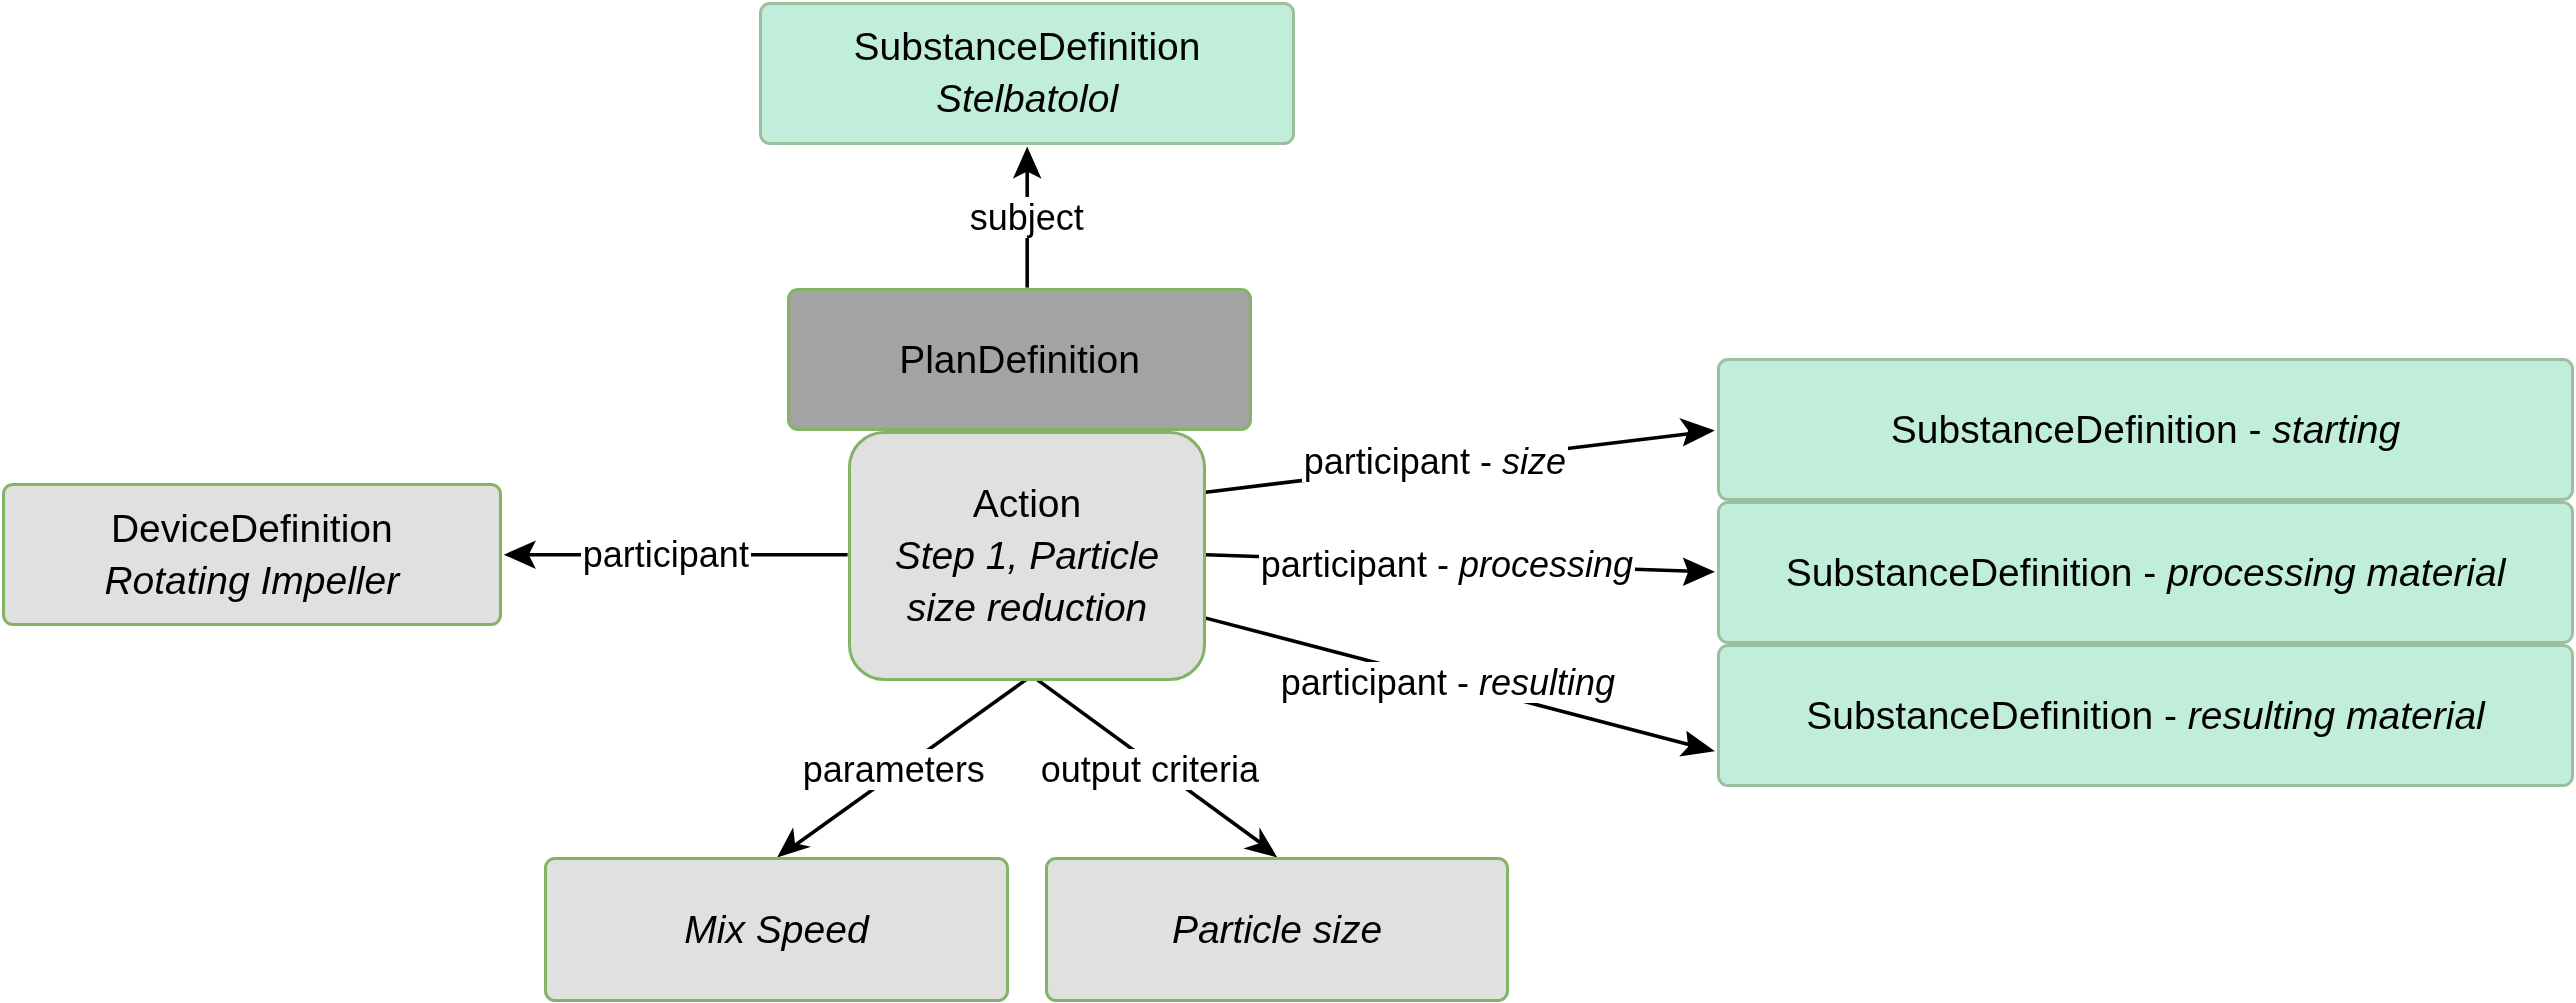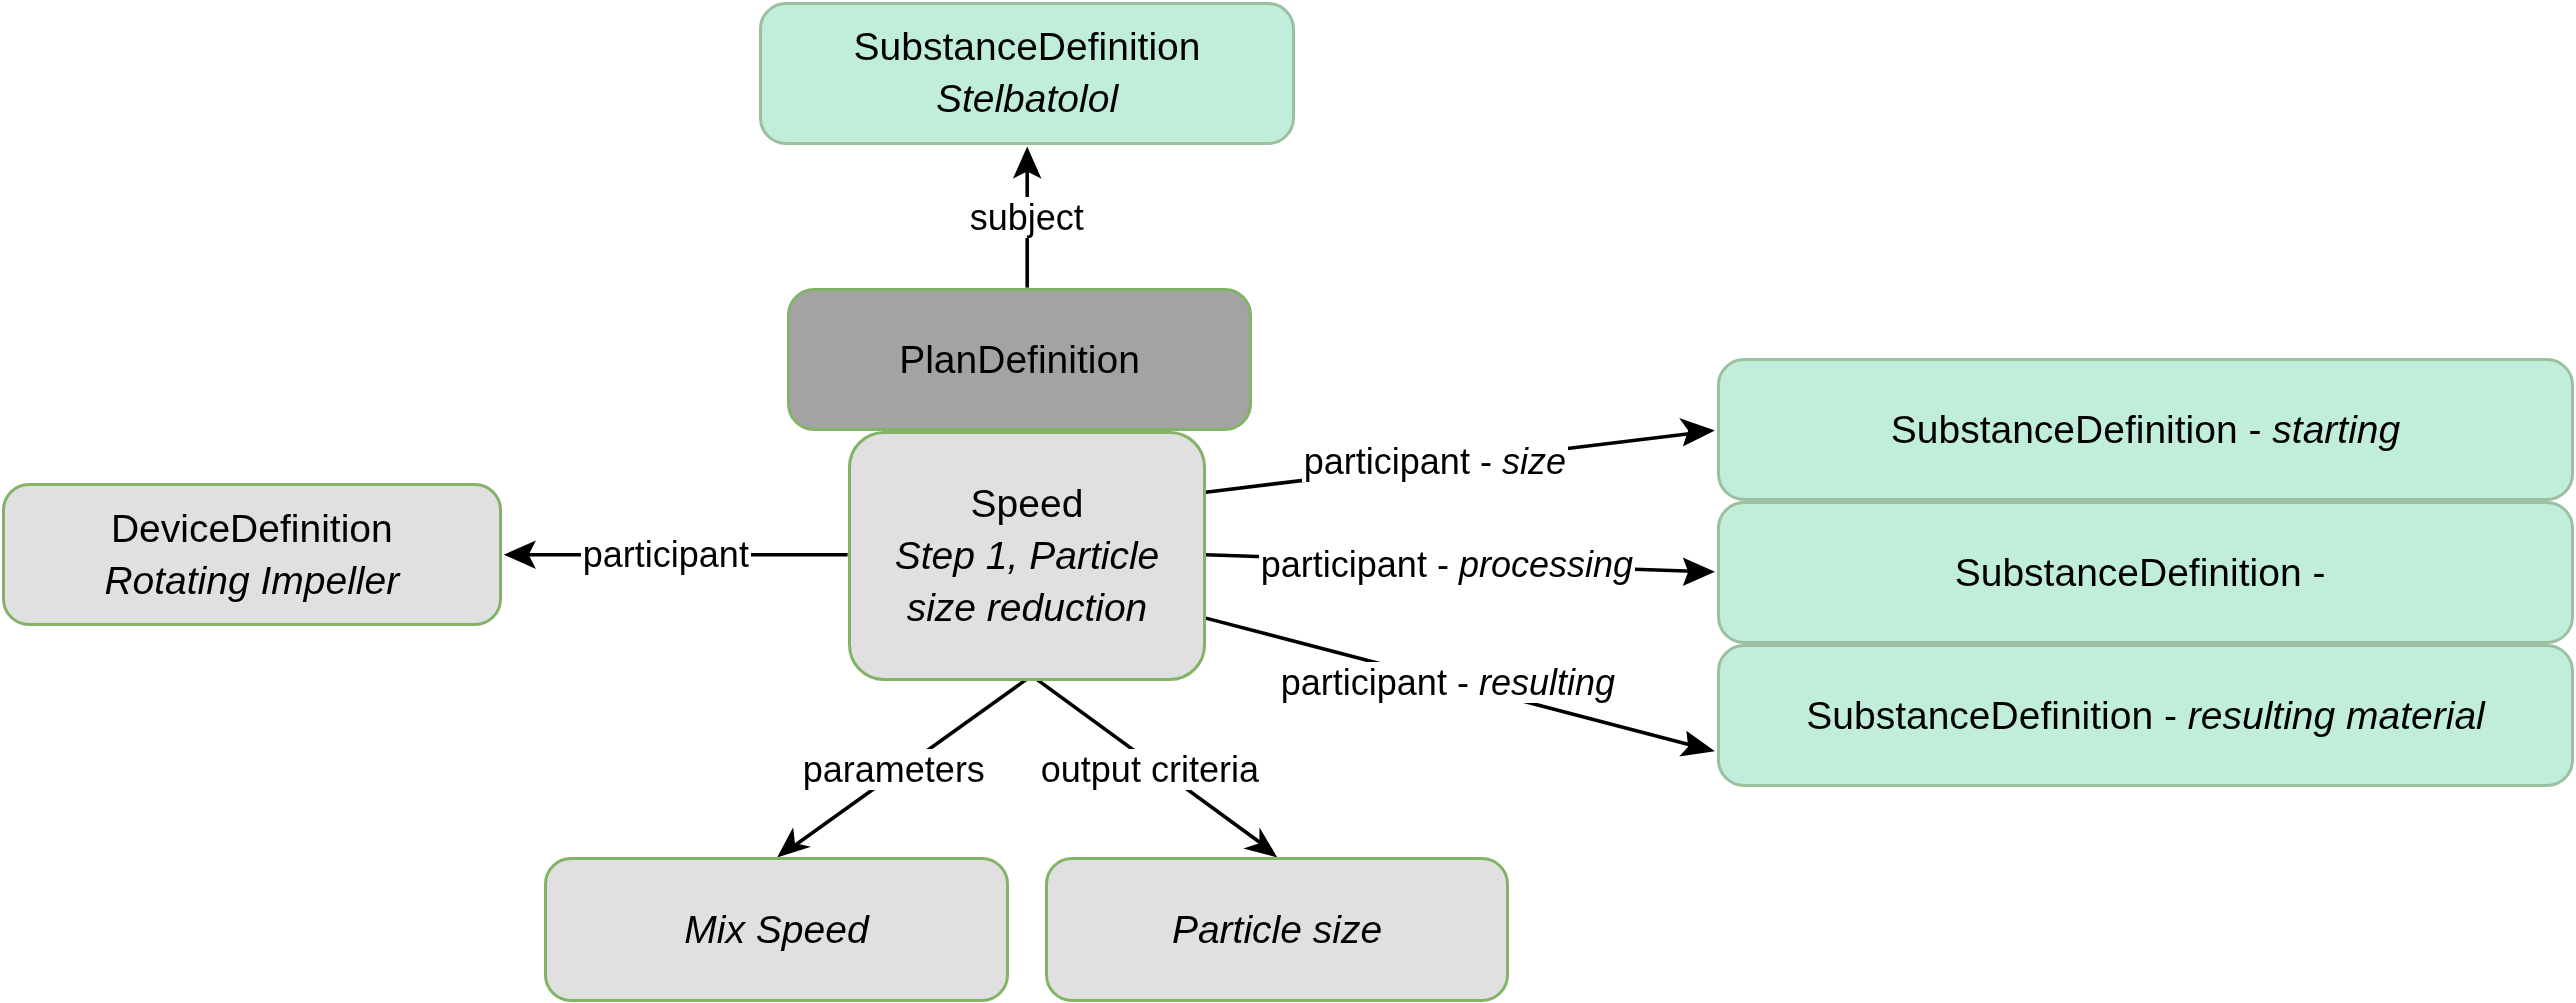--- a/index.html
+++ b/index.html
@@ -1,19 +1,19 @@
 <!DOCTYPE html>
 <html style="font-size:14.3px"><head>
 <meta charset="utf-8">
 <style>
   html, body { margin:0; padding:0; background:#ffffff; }
   body { width:2576px; height:1004px; position:relative; overflow:hidden;
          font-family:"Liberation Sans", sans-serif; color:#000; }
   svg.edges { position:absolute; left:0; top:0; width:2576px; height:1004px; }
-  .node { position:absolute; box-sizing:border-box; border:3.6px solid #82b366; border-radius:27px;
+  .node { position:absolute; box-sizing:border-box; border:3.6px solid #82b366; border-radius:11px;
           display:flex; flex-direction:column; align-items:center; justify-content:center;
           text-align:center; font-size:39px; line-height:52px; }
   .node.gray { background:#e0e0e0; }
   .node.darkgray { background:#a3a3a3;text-align:center; }
   .node.mint { background:#c0eedb; border-color:#9cbfa0; }
   .it { font-style:italic; }
   .lbl { position:absolute; background:#fff; font-size:36px; line-height:41px; white-space:nowrap; padding:0 1.8px; }
 </style>
 </head>
 <body>
@@ -52,37 +52,38 @@
 <div class="node mint" style="left:759px;top:1.8px;width:536px;height:143px;">
   <div>SubstanceDefinition</div>
   <div class="it">Stelbatolol</div>
 </div>
 
 <div class="node darkgray" style="left:787px;top:288px;width:465px;height:143px;">
   <div>PlanDefinition</div>
 </div>
 
 <div class="node gray" style="left:848px;top:431px;width:358px;height:250px;border-radius:36px;">
-  <div>Speed</div>
+  <div>Action</div>
   <div class="it">Step 1, Particle</div>
   <div class="it">size reduction</div>
 </div>
 
 <div class="node gray" style="left:1.8px;top:483px;width:500px;height:143px;">
   <div>DeviceDefinition</div>
   <div class="it">Rotating Impeller</div>
 </div>
 
 <div class="node mint" style="left:1717px;top:358px;width:857px;height:143px;flex-direction:row;">
   <span style="white-space:pre;">SubstanceDefinition - </span>
   <span class="it">starting</span>
 </div>
 
 <div class="node mint" style="left:1717px;top:501px;width:857px;height:143px;flex-direction:row;">
   <span style="white-space:pre;">SubstanceDefinition - </span>
+  <span class="it">processing material</span>
 </div>
 
 <div class="node mint" style="left:1717px;top:644px;width:857px;height:143px;flex-direction:row;">
   <span style="white-space:pre;">SubstanceDefinition - </span>
   <span class="it">resulting material</span>
 </div>
 
 <div class="node gray" style="left:544px;top:857px;width:465px;height:145px;">
   <div class="it">Mix Speed</div>
 </div>

